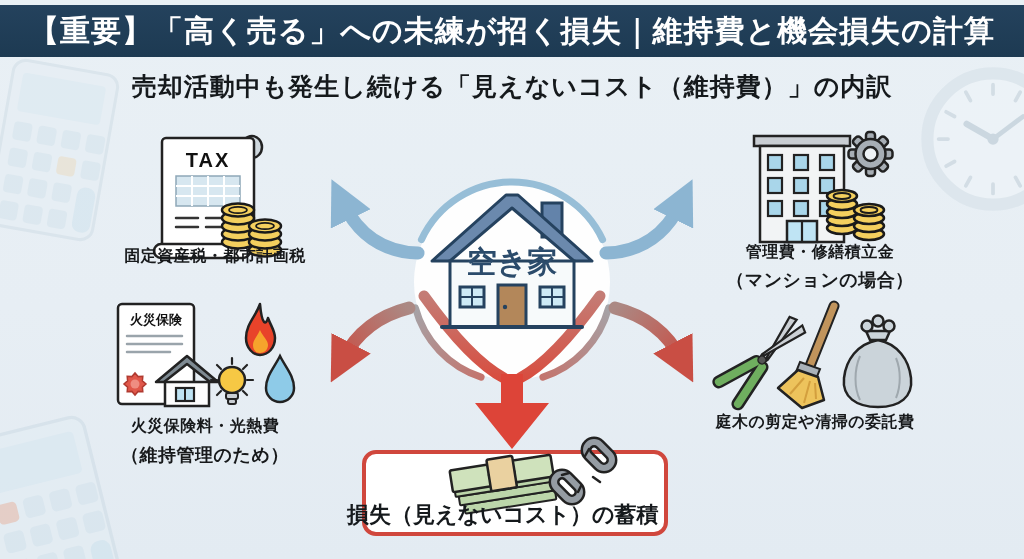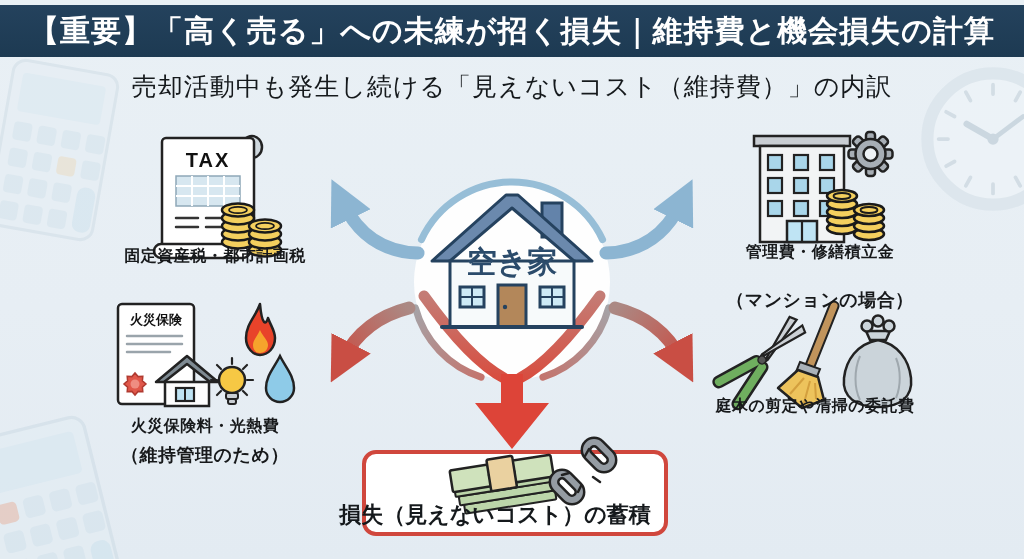--- a/index.html
+++ b/index.html
@@ -16,43 +16,43 @@
   .header-bar{
     position:absolute;left:0;top:5px;width:1024px;height:52px;z-index:4;
     background:linear-gradient(180deg,#24425d,#1d3a52);
     display:flex;align-items:center;justify-content:center;
   }
   .header-bar .title{
     color:#ffffff;font-size:30px;font-weight:800;letter-spacing:1px;white-space:nowrap;
   }
   .subtitle{
     position:absolute;left:0;top:70px;width:1024px;z-index:4;
-    text-align:center;font-size:25px;font-weight:400;color:#15191c;letter-spacing:1px;
+    text-align:center;font-size:25px;font-weight:700;color:#15191c;letter-spacing:1px;
   }
   
   .deco{position:absolute;z-index:0;}
   
   #overlay{position:absolute;left:0;top:0;z-index:1;}
   
   .icon-group{position:absolute;z-index:2;}
   
   .label{
     position:absolute;z-index:3;text-align:center;color:#17191b;
     font-weight:800;font-size:16px;letter-spacing:0.5px;white-space:nowrap;
   }
   .label.small{font-size:18px;}
   
   .result-box{
     position:absolute;left:362px;top:450px;width:306px;height:86px;z-index:1;
     background:#ffffff;border:4px solid #d0473d;border-radius:14px;
     box-sizing:border-box;
   }
   .result-label{
-    position:absolute;left:332px;top:500px;width:326px;z-index:3;
-    text-align:center;font-weight:800;font-size:22px;color:#15191c;white-space:nowrap;
+    position:absolute;left:347px;top:500px;width:326px;z-index:3;
+    font-weight:800;font-size:22px;color:#15191c;white-space:nowrap;
   }
 </style>
 </head>
 <body>
 
 <div id="canvas">
 
   <svg class="deco" style="left:-6px;top:60px;width:118px;height:180px;opacity:.55;transform:rotate(10deg);" viewBox="0 0 115 175">
     <rect x="6" y="6" width="103" height="163" rx="12" fill="#e6eef4" stroke="#d0dde6" stroke-width="3"></rect>
     <rect x="16" y="18" width="82" height="38" rx="4" fill="#d9e8f1"></rect>
@@ -356,22 +356,22 @@
   </svg>
 
   <div class="header-bar">
     <span class="title">【重要】「高く売る」への未練が招く損失｜維持費と機会損失の計算</span>
   </div>
   <div class="subtitle">売却活動中も発生し続ける「見えないコスト（維持費）」の内訳</div>
 
   <div class="label" style="left:55px;top:246px;width:320px;">固定資産税・都市計画税</div>
 
   <div class="label" style="left:690px;top:242px;width:260px;">管理費・修繕積立金</div>
-  <div class="label small" style="left:690px;top:268px;width:260px;margin-top:20px;">（マンションの場合）</div>
+  <div class="label small" style="left:690px;top:268px;width:260px;">（マンションの場合）</div>
 
   <div class="label small" style="left:75px;top:443px;width:260px;">（維持管理のため）</div>
   <div class="label" style="left:75px;top:416px;width:260px;">火災保険料・光熱費</div>
 
-  <div class="label" style="left:665px;top:396px;width:300px;">庭木の剪定や清掃の委託費</div>
+  <div class="label" style="left:665px;top:412px;width:300px;">庭木の剪定や清掃の委託費</div>
 
   <div class="result-label">損失（見えないコスト）の蓄積</div>
 
 </div>
 
 </body></html>

